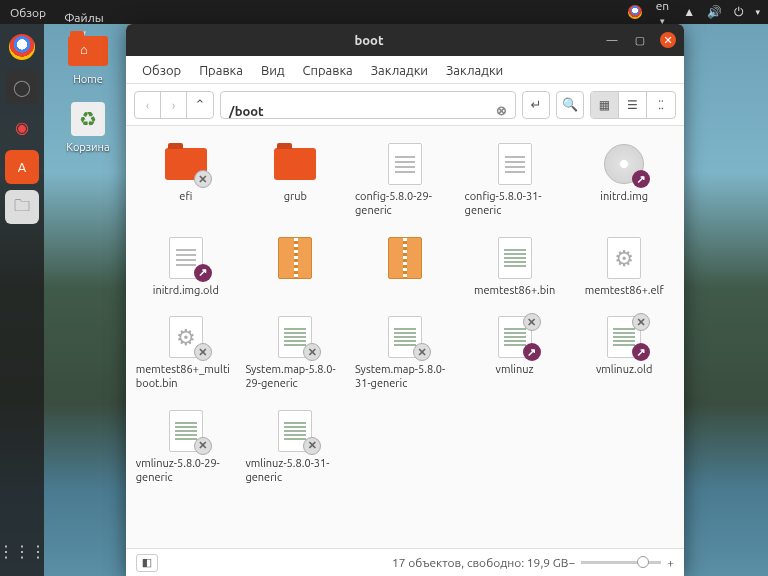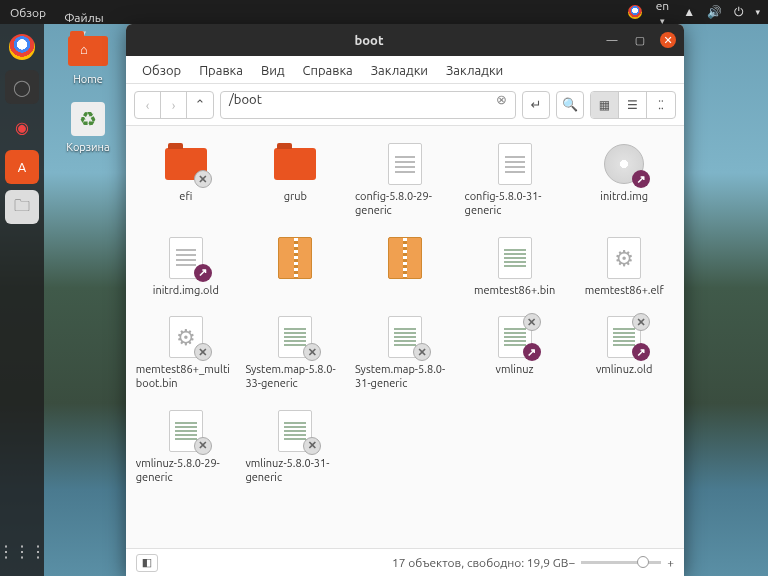--- a/index.html
+++ b/index.html
@@ -26,21 +26,21 @@
 .winbtns { display:flex; gap:12px; align-items:center; }
 .winbtn { width:16px; height:16px; border-radius:50%; display:flex; align-items:center; justify-content:center; cursor:pointer; font-size:11px; color:#ccc; }
 .winbtn.close { background:#e95420; color:#fff; }
 .menubar { height:28px; background:#fff; border-bottom:1px solid #e0e0e0; display:flex; align-items:center; padding:0 8px; gap:2px; font-size:13px; color:#3a3a3a; }
 .menubar .mi { padding:3px 8px; cursor:pointer; border-radius:3px; }
 .toolbar { height:42px; background:#fff; border-bottom:1px solid #e0e0e0; display:flex; align-items:center; padding:0 8px; gap:6px; }
 .navbtns { display:flex; border:1px solid #ccc; border-radius:4px; overflow:hidden; }
 .navbtn { width:26px; height:26px; display:flex; align-items:center; justify-content:center; cursor:pointer; font-size:13px; color:#555; border-right:1px solid #ccc; }
 .navbtn:last-child { border-right:none; }
 .navbtn.dis { color:#bbb; }
-.pathbox { flex:1; height:28px; border:1px solid #ccc; border-radius:4px; display:flex; align-items:flex-start; padding:0 8px; font-size:13px; color:#333; background:#fff; position:relative; }
+.pathbox { flex:1; height:28px; border:1px solid #ccc; border-radius:4px; display:flex; align-items:flex-end; padding:0 8px; font-size:13px; color:#333; background:#fff; position:relative;font-weight:bold; }
 .pathbox .clear { position:absolute; right:8px; color:#888; cursor:pointer; }
 .tbbtn { width:28px; height:28px; border:1px solid #ccc; border-radius:4px; display:flex; align-items:center; justify-content:center; cursor:pointer; font-size:13px; color:#555; }
 .viewbtns { display:flex; border:1px solid #ccc; border-radius:4px; overflow:hidden; }
 .viewbtn { width:28px; height:26px; display:flex; align-items:center; justify-content:center; cursor:pointer; font-size:12px; color:#555; border-right:1px solid #ccc; }
 .viewbtn:last-child { border-right:none; }
 .viewbtn.active { background:#e0e0e0; }
 .content { flex:1; overflow:auto; padding:10px 6px; }
 .grid { display:grid; grid-template-columns:repeat(5,1fr); gap:6px 2px; }
 .item { display:flex; flex-direction:column; align-items:center; gap:4px; padding:6px 2px; cursor:pointer; border-radius:4px; }
 .item .icon { width:48px; height:44px; display:flex; align-items:center; justify-content:center; position:relative; }
@@ -249,21 +249,21 @@
           <div class="icon">
             <div class="ic-bin">
               <span></span>
               <span></span>
               <span></span>
               <span></span>
               <span></span>
             </div>
             <div class="badge lock">✕</div>
           </div>
-          <div class="name">System.map-5.8.0-33-generic</div>
+          <div class="name">System.map-5.8.0-29-generic</div>
         </div>
         <div class="item">
           <div class="icon">
             <div class="ic-bin">
               <span></span>
               <span></span>
               <span></span>
               <span></span>
               <span></span>
             </div>

